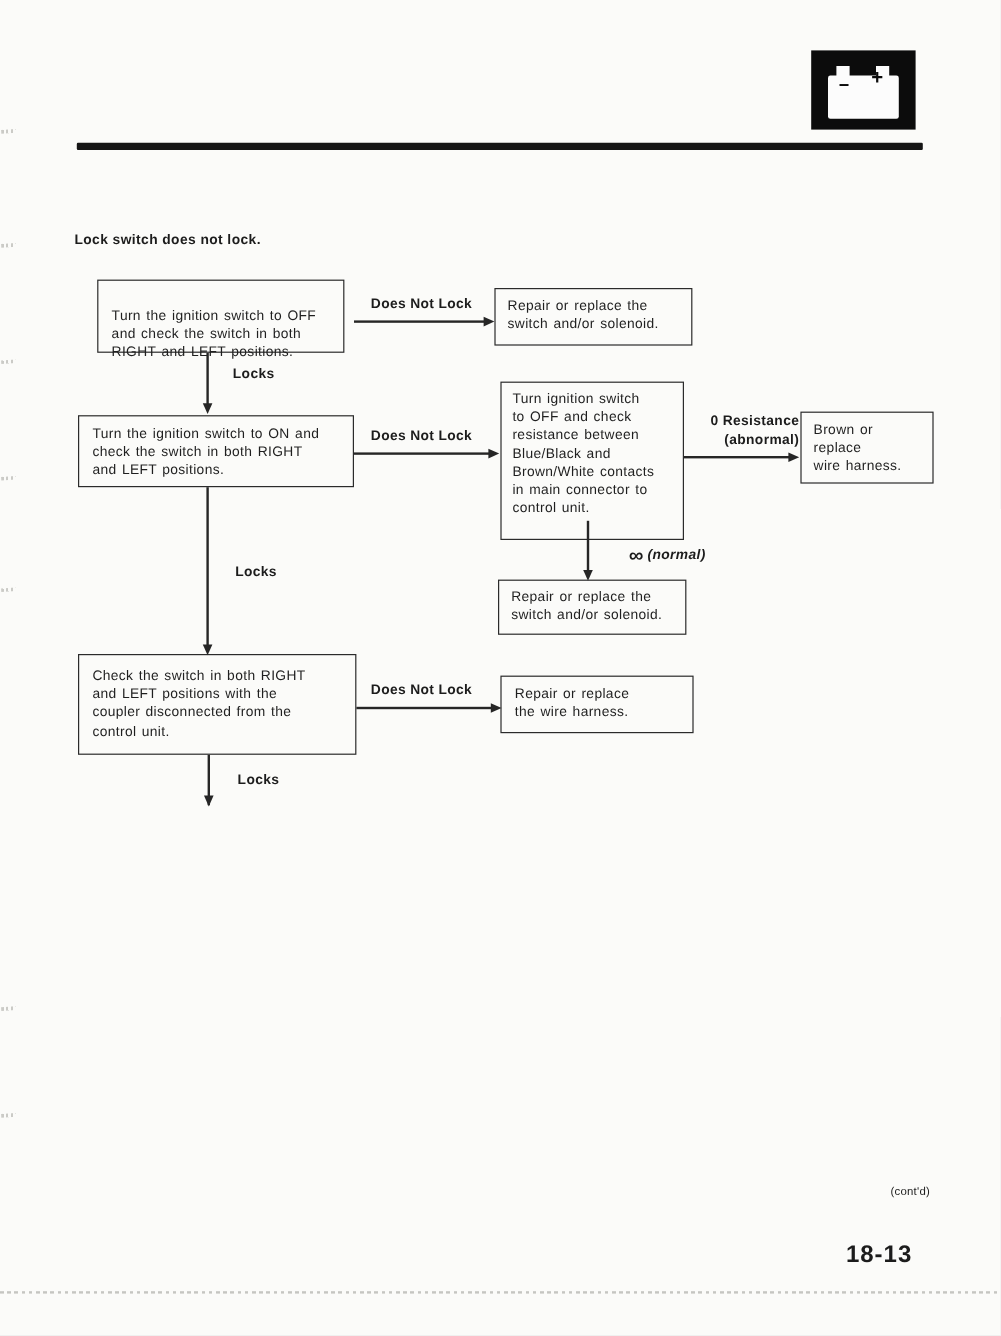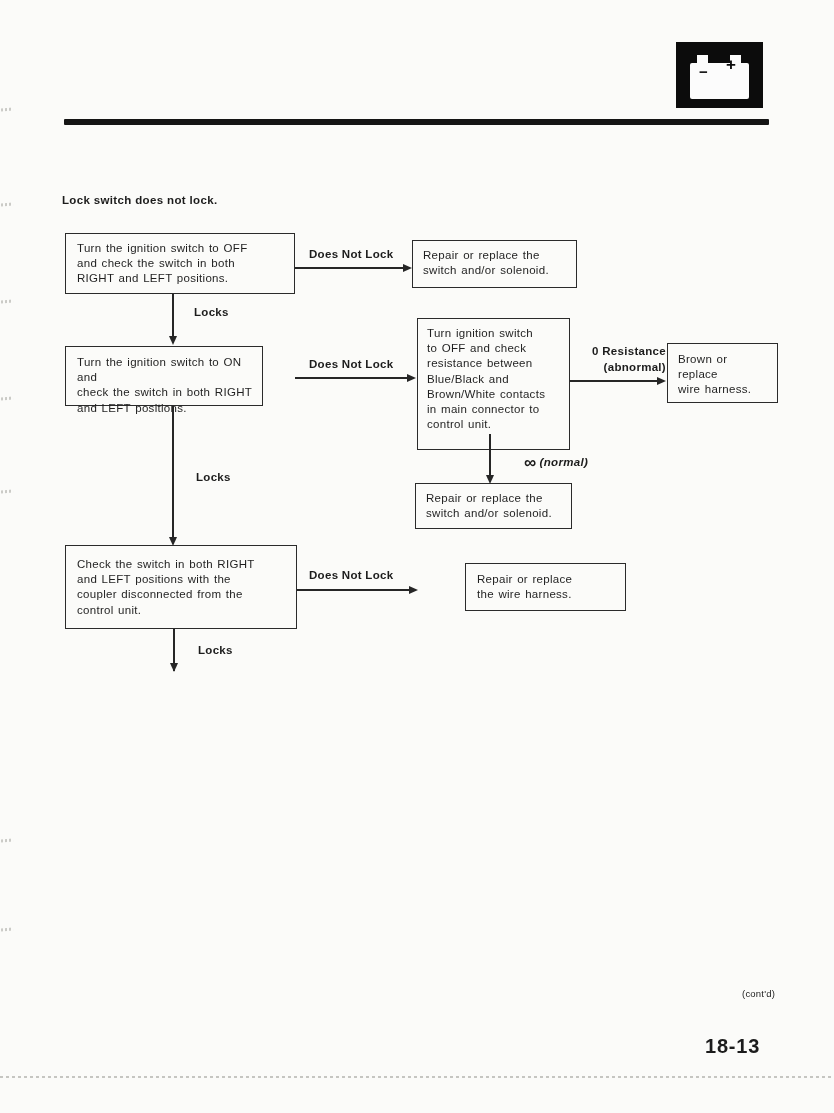--- a/index.html
+++ b/index.html
@@ -82,28 +82,28 @@
       <div class="battery-term t-right"></div>
       <span class="battery-sign battery-minus">−</span>
       <span class="battery-sign battery-plus">+</span>
     </div>
   </div>
 
   <div class="header-rule"></div>
 
   <div class="page-title">Lock switch does not lock.</div>
 
-  <div class="fbox" style="left:65px;top:233px;width:230px;height:61px;padding:7px 6px 0 11px;">Turn the ignition switch to OFF
+  <div class="fbox" style="left:81px;top:233px;width:206px;height:61px;padding:23px 6px 0 11px;">Turn the ignition switch to OFF
 and check the switch in both
 RIGHT and LEFT positions.</div>
 
   <div class="fbox" style="left:412px;top:240px;width:165px;height:48px;padding:7px 4px 0 10px;">Repair or replace the
 switch and/or solenoid.</div>
 
-  <div class="fbox" style="left:65px;top:346px;width:198px;height:60px;padding:8px 4px 0 11px;">Turn the ignition switch to ON and
+  <div class="fbox" style="left:65px;top:346px;width:230px;height:60px;padding:8px 4px 0 11px;">Turn the ignition switch to ON and
 check the switch in both RIGHT
 and LEFT positions.</div>
 
   <div class="fbox" style="left:417px;top:318px;width:153px;height:132px;padding:7px 2px 0 9px;">Turn ignition switch
 to OFF and check
 resistance between
 Blue/Black and
 Brown/White contacts
 in main connector to
 control unit.</div>
@@ -113,21 +113,21 @@
 wire harness.</div>
 
   <div class="fbox" style="left:415px;top:483px;width:157px;height:46px;padding:7px 2px 0 10px;">Repair or replace the
 switch and/or solenoid.</div>
 
   <div class="fbox" style="left:65px;top:545px;width:232px;height:84px;padding:11px 4px 0 11px;">Check the switch in both RIGHT
 and LEFT positions with the
 coupler disconnected from the
 control unit.</div>
 
-  <div class="fbox" style="left:417px;top:563px;width:161px;height:48px;padding:8px 4px 0 11px;margin-left:48px;">Repair or replace
+  <div class="fbox" style="left:417px;top:563px;width:161px;height:48px;padding:8px 4px 0 11px;">Repair or replace
 the wire harness.</div>
 
 
   <div class="lbl" style="left:309px;top:247px;">Does Not Lock</div>
   <div class="hline" style="left:295px;top:267px;width:109px;"></div>
   <div class="ah-right" style="left:403px;top:263.5px;"></div>
 
   <div class="lbl" style="left:194px;top:305px;">Locks</div>
   <div class="vline" style="left:172px;top:294px;height:43px;"></div>
   <div class="ah-down" style="left:168.5px;top:336px;"></div>

